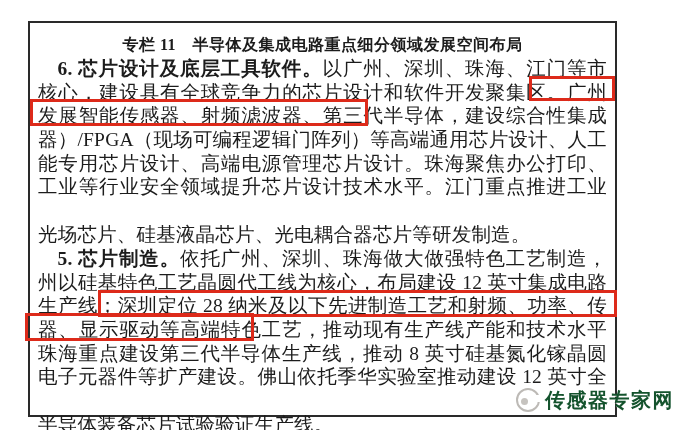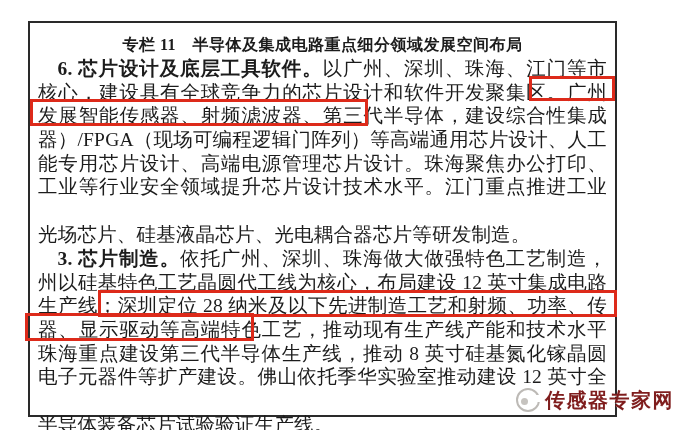--- a/index.html
+++ b/index.html
@@ -86,42 +86,42 @@
   #wm-logo::before{
     content:"";
     position:absolute;
     right:-2px;top:5px;
     width:7px;height:7px;
     background:#ffffff;
   }
   #wm-text{
     font-size:20px;
     letter-spacing:1.5px;
-    color:#7f1d1d;
+    color:#14532d;
     text-shadow:1px 1px 0 rgba(255,255,255,.9);
     font-family:"Liberation Sans","DejaVu Sans",sans-serif;
     font-weight:bold;
   }
 </style>
 </head>
 <body>
 
 <div id="stage">
 
   <div id="doc-box">
     <div id="doc-content">
         <div class="line center"><b>专栏 11　半导体及集成电路重点细分领域发展空间布局</b></div>
         <div class="line indent"><b>6. 芯片设计及底层工具软件。</b><span>以广州、深圳、珠海、江门等市为</span></div>
         <div class="line"><span>核心，建设具有全球竞争力的芯片设计和软件开发聚集区。广州重点</span></div>
         <div class="line"><span>发展智能传感器、射频滤波器、第三代半导体，建设综合性集成电路</span></div>
         <div class="line"><span>器）/FPGA（现场可编程逻辑门阵列）等高端通用芯片设计、人工智</span></div>
         <div class="line"><span>能专用芯片设计、高端电源管理芯片设计。珠海聚焦办公打印、电网、</span></div>
         <div class="line"><span>工业等行业安全领域提升芯片设计技术水平。江门重点推进工业数字</span></div>
         <div class="line last"><span>光场芯片、硅基液晶芯片、光电耦合器芯片等研发制造。</span></div>
-        <div class="line indent"><b>3. 芯片制造。</b><span>依托广州、深圳、珠海做大做强特色工艺制造，广</span></div>
+        <div class="line indent"><b>5. 芯片制造。</b><span>依托广州、深圳、珠海做大做强特色工艺制造，广</span></div>
         <div class="line"><span>州以硅基特色工艺晶圆代工线为核心，布局建设 12 英寸集成电路制造</span></div>
         <div class="line"><span>生产线；深圳定位 28 纳米及以下先进制造工艺和射频、功率、传感</span></div>
         <div class="line"><span>器、显示驱动等高端特色工艺，推动现有生产线产能和技术水平提升。</span></div>
         <div class="line"><span>珠海重点建设第三代半导体生产线，推动 8 英寸硅基氮化镓晶圆线及</span></div>
         <div class="line"><span>电子元器件等扩产建设。佛山依托季华实验室推动建设 12 英寸全国产</span></div>
         <div class="line last"><span>半导体装备芯片试验验证生产线。</span></div>
       </div>
   </div>
 
   <div id="hl-layer">

